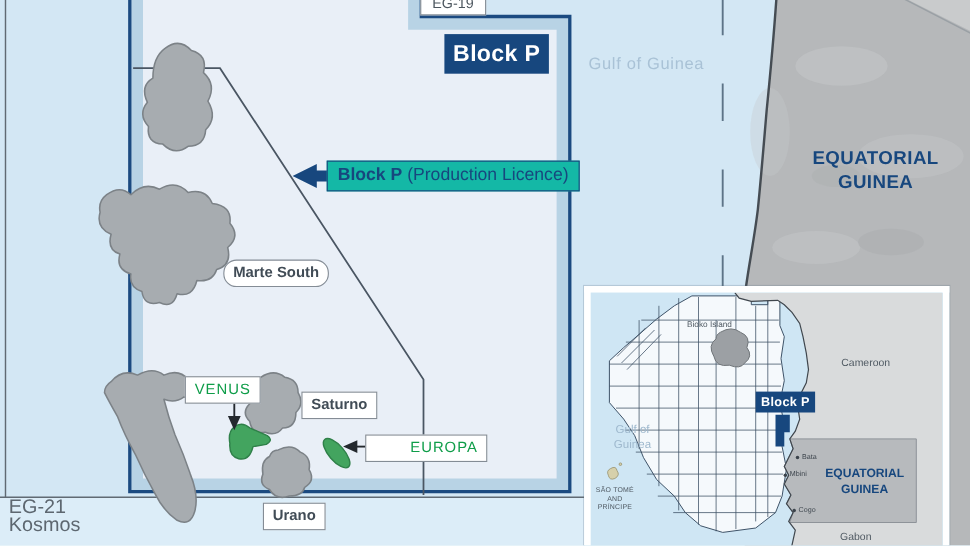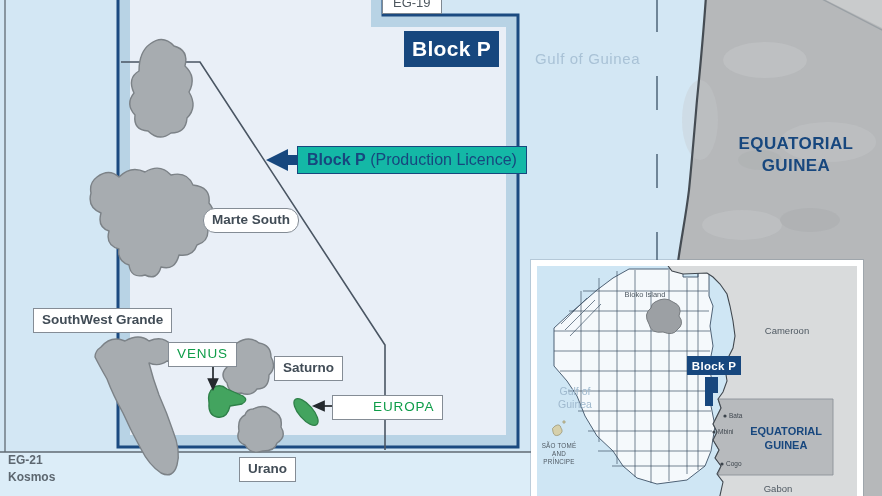--- a/index.html
+++ b/index.html
@@ -18,21 +18,21 @@
   .badge{
     position:absolute;background:#17477e;color:#ffffff;font-weight:700;
     display:flex;align-items:center;justify-content:center;letter-spacing:0.3px;
   }
   .callout{
     position:absolute;background:#14b8a6;border:1.5px solid #17477e;color:#17477e;
     font-size:16px;line-height:1;padding:5px 9px;white-space:nowrap;
   }
   .callout b{font-weight:700;}
   .sea-text{position:absolute;color:#a9c2d6;font-size:15px;letter-spacing:0.6px;white-space:nowrap;}
-  .muted-text{position:absolute;color:#5d6770;font-size:12px;line-height:17px;font-weight:bold;}
+  .muted-text{position:absolute;color:#5d6770;font-size:18px;line-height:17px;}
   .country-text{
     position:absolute;color:#17477e;font-weight:700;font-size:17px;line-height:22px;
     letter-spacing:0.4px;text-align:center;
   }
   
   #inset{
     position:absolute;left:531px;top:260px;width:320px;height:240px;
     border:6px solid #ffffff;border-bottom:none;background:#cfe6f4;
     box-shadow:0 0 0 1px rgba(90,110,130,0.25);overflow:hidden;
   }
@@ -104,23 +104,22 @@
 
   <div class="badge" style="left:404px;top:31px;width:95px;height:36px;font-size:21px;">Block P</div>
 
   <div class="sea-text" style="left:535px;top:50px;">Gulf of Guinea</div>
 
   <div class="callout" style="left:297px;top:146px;">
     <b>Block P</b>
     <span>(Production Licence)</span>
   </div>
 
-  <div class="map-label" style="left:203px;top:208px;border-radius:12px;">Marte South</div>
+  <div class="map-label" style="left:203px;top:236px;border-radius:12px;">Marte South</div>
 
-  <div class="map-label" style="left:33px;top:308px;">SouthWest Grande</div>
 
   <div class="map-label green" style="left:168px;top:342px;">VENUS</div>
 
   <div class="map-label" style="left:274px;top:356px;">Saturno</div>
 
   <div class="map-label green" style="left:332px;top:395px;padding-left:40px;">EUROPA</div>
 
   <div class="map-label" style="left:239px;top:457px;">Urano</div>
 
   <div class="muted-text" style="left:8px;top:452px;">

